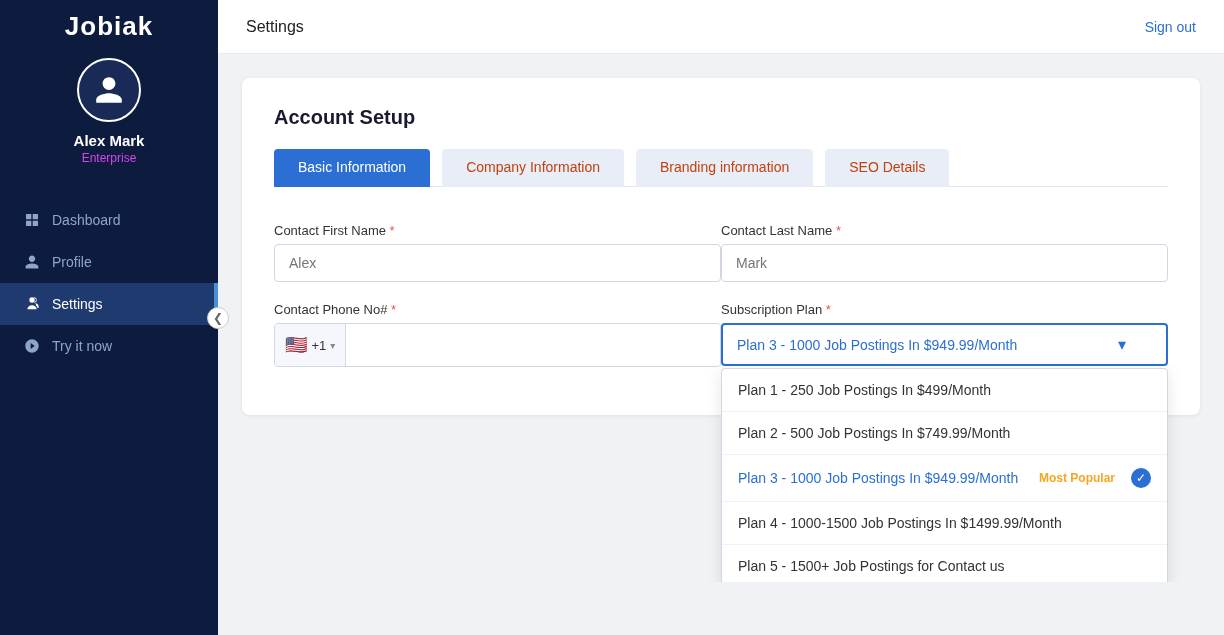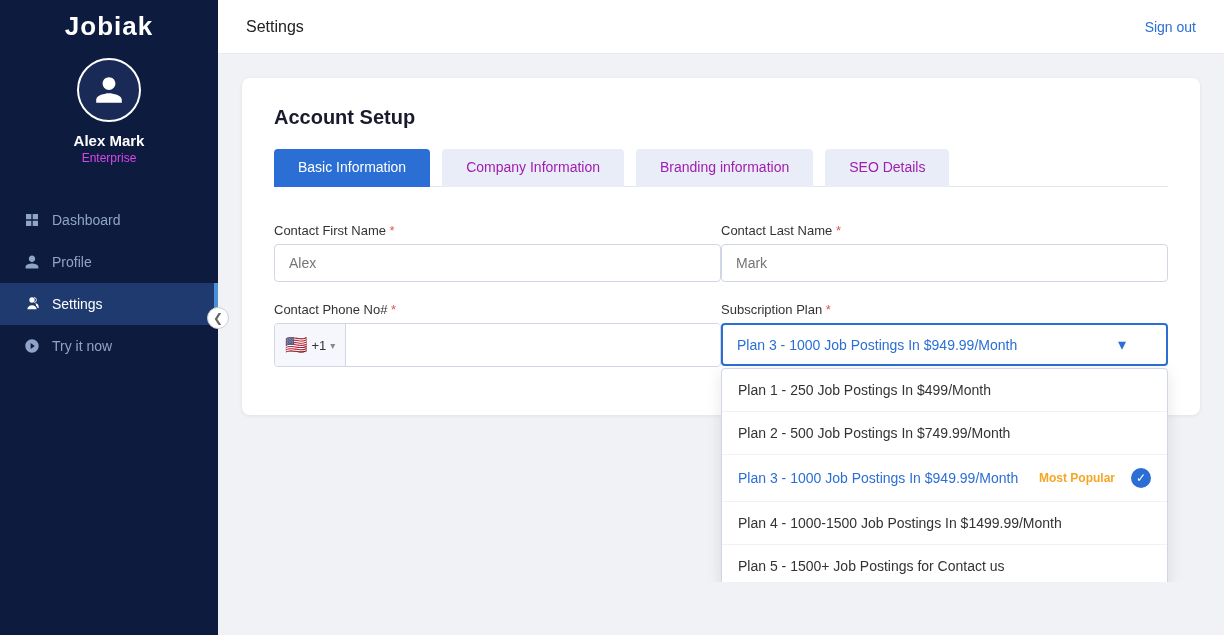--- a/index.html
+++ b/index.html
@@ -125,21 +125,21 @@
       border-bottom: 1px solid #e0e4ef;
       padding-bottom: 0;
     }
     .tab-btn {
       padding: 10px 24px;
       border-radius: 4px 4px 0 0;
       font-size: 14px;
       cursor: pointer;
       border: none;
       background: #e8edf8;
-      color: #a21caf;
+      color: #c2410c;
       font-weight: 500;
       margin-bottom: -1px;
       border-bottom: 2px solid transparent;
     }
     .tab-btn.active {
       background: #2b6fd4;
       color: #fff;
       border-bottom: 2px solid #2b6fd4;
     }
 

